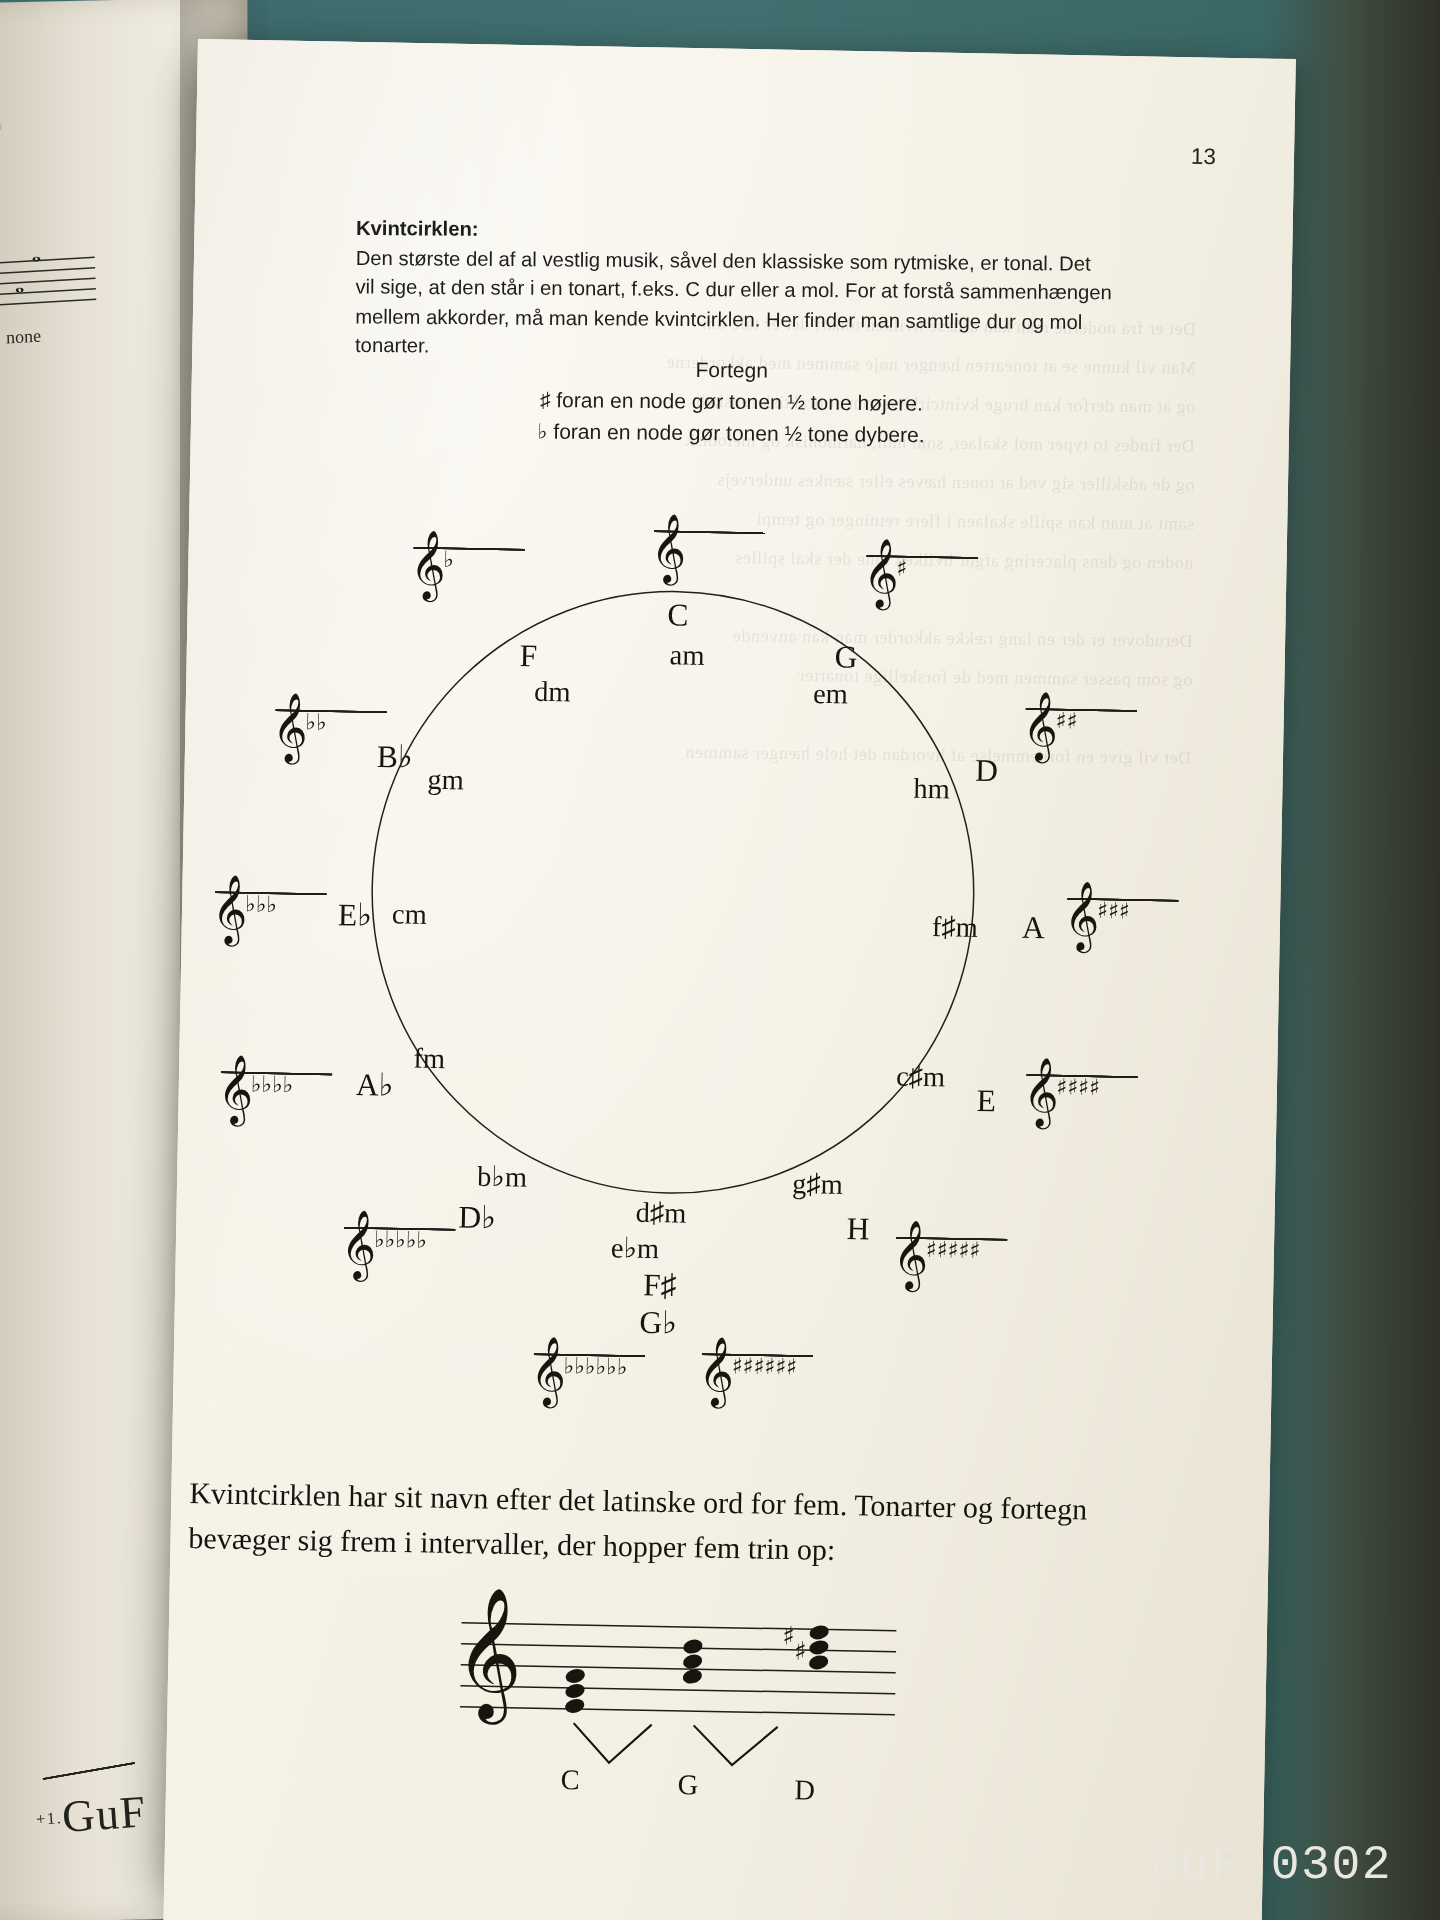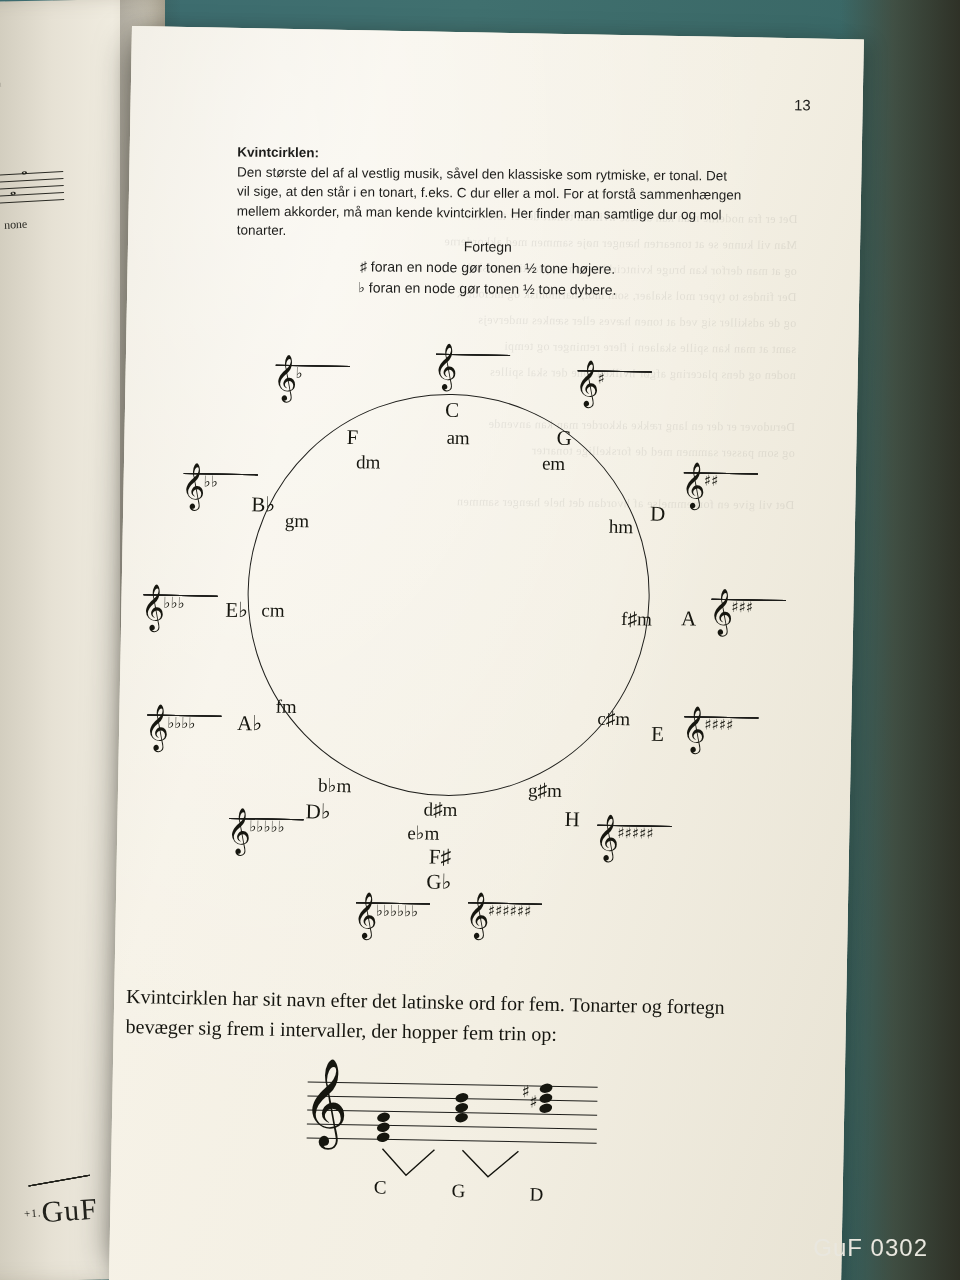--- a/index.html
+++ b/index.html
@@ -309,22 +309,22 @@
     bottom: 78px;
     width: 62px;
     height: 22px;
     transform: rotate(-10deg);
   }
   .wm-staff i { position: absolute; left: 0; width: 62px; height: 1px; background: #22221c; }
   .corner-code {
     position: absolute;
     right: 32px;
     bottom: 18px;
-    font-family: Liberation Sans, sans-serif;
-    font-size: 24px;
+    font-family: Liberation Mono, monospace;
+    font-size: 32px;
     color: #e9e7df;
     letter-spacing: 1px;
   }
 </style>
 </head>
 <body>
 
 <div id="scene">
 
   <div class="table-edge"></div>

